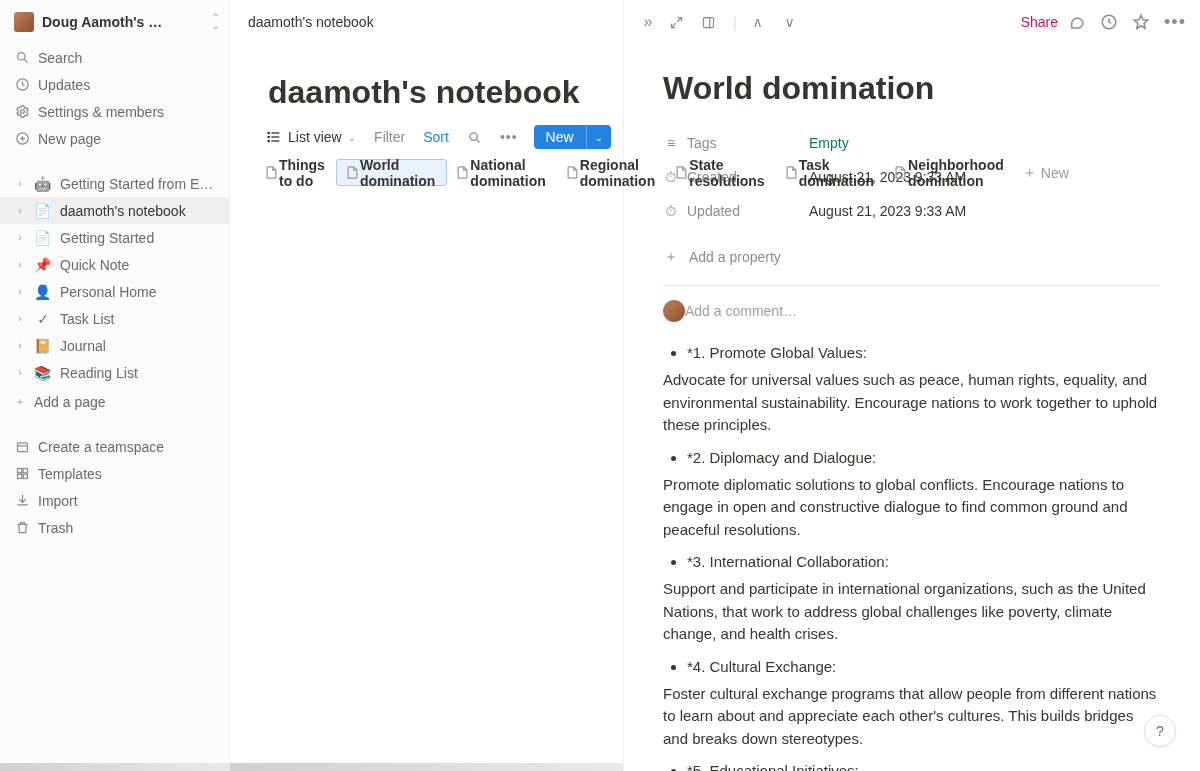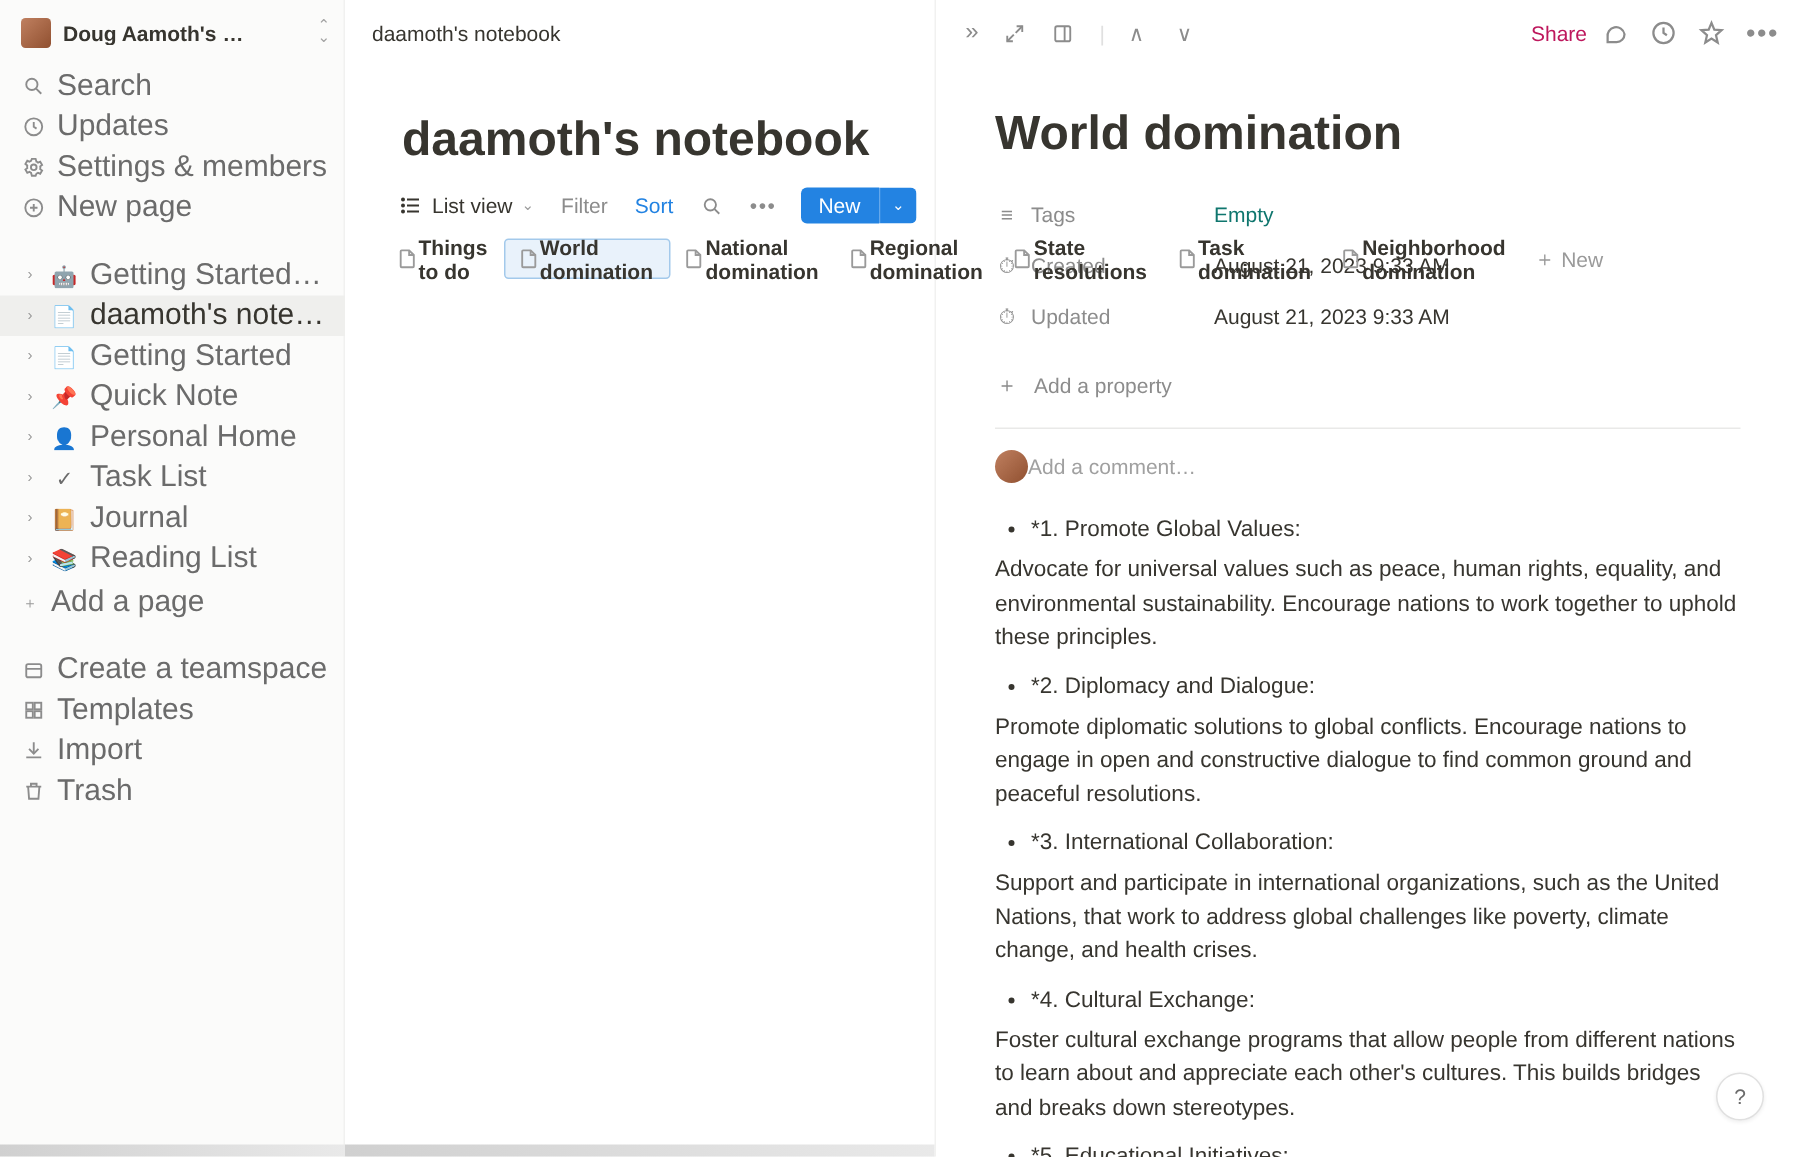--- a/index.html
+++ b/index.html
@@ -9,21 +9,21 @@
   .sidebar { width: 230px; background: #fbfbfa; height: 100%; display: flex; flex-direction: column; padding-top: 10px; position: relative; flex-shrink: 0; box-shadow: inset -1px 0 0 #f1f1f0;}
   .ws-switcher { display: flex; align-items: center; padding: 2px 10px 10px 14px; gap: 8px; cursor: pointer;}
   .ws-avatar { width: 20px; height: 20px; border-radius: 3px; background: linear-gradient(135deg,#c08060,#905030); flex-shrink:0;}
   .ws-name { font-weight: 600; flex: 1; white-space: nowrap; overflow: hidden; text-overflow: ellipsis; font-size: 14px;}
   .ws-chevrons { color: #a0a0a0; font-size: 10px; line-height: 8px;}
   .sb-section { margin-top: 2px; }
   .sb-item { display: flex; align-items: center; height: 27px; padding: 0 10px 0 14px; gap: 8px; color: #6b6b6b; cursor: pointer;}
   .sb-item.selected { background: #efefed; color: #37352f; font-weight: 500;}
   .sb-item .arrow { width: 12px; text-align: center; color: #9a9a9a; font-size: 10px;}
   .sb-item .emoji { width: 18px; text-align: center; font-size: 14px;}
-  .sb-item .label { flex: 1; white-space: nowrap; overflow: hidden; text-overflow: ellipsis; font-size: 20px;}
+  .sb-item .label { flex: 1; white-space: nowrap; overflow: hidden; text-overflow: ellipsis; font-size: 14px;}
   .sb-util-icon { width:16px; height:16px; display:flex; align-items:center; justify-content:center; color:#8c8c8c; font-size:14px;}
   .sb-bottom { position: absolute; bottom: 0; left:0; right:0;}
   .sb-gradient { height: 8px; background: linear-gradient(90deg,#d0d0d0,#e9e9e9);} 
   
   .middle { width: 393px; flex-shrink: 0; display: flex; flex-direction: column; box-shadow: 1px 0 0 #f1f1f0; position: relative; background:#fff;}
   .breadcrumb { height: 44px; display: flex; align-items: center; padding: 0 18px; font-size: 14px; color: #37352f;}
   .db-title { font-size: 32px; font-weight: 700; padding: 30px 0 8px 0; margin: 0 18px 0 38px; }
   .toolbar { display: flex; align-items: center; padding: 6px 12px 6px 30px; gap: 6px;}
   .view-select { display:flex; align-items:center; gap:6px; padding: 4px 6px; border-radius:4px; font-weight: 500;}
   .tb-btn { color:#8c8c8c; padding: 3px 6px; border-radius:4px; cursor:pointer; font-size:14px;}

